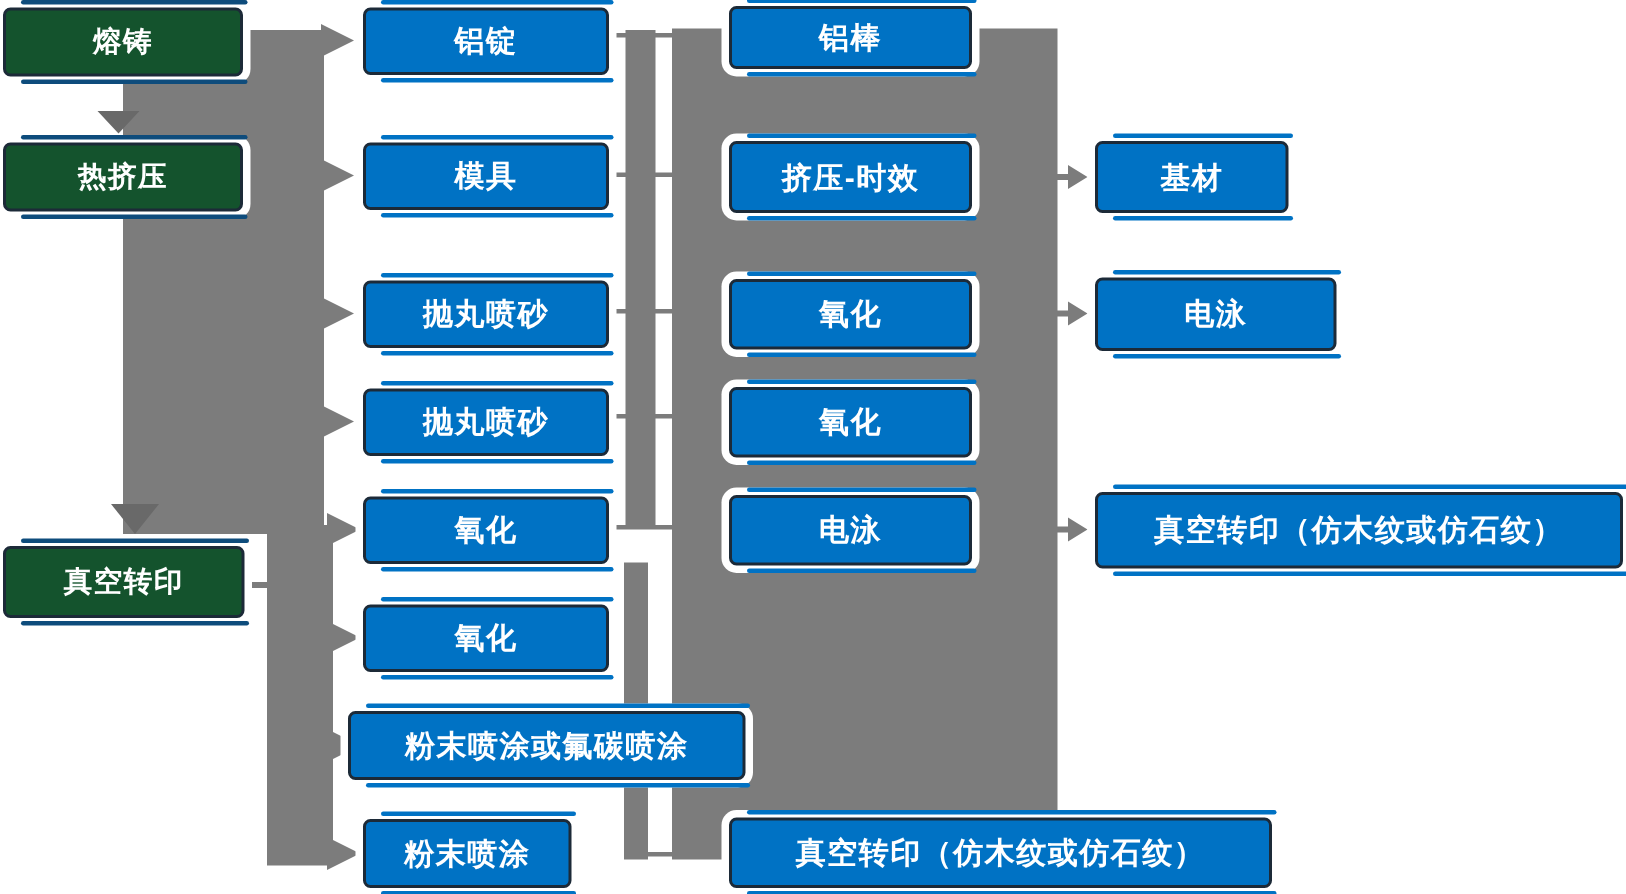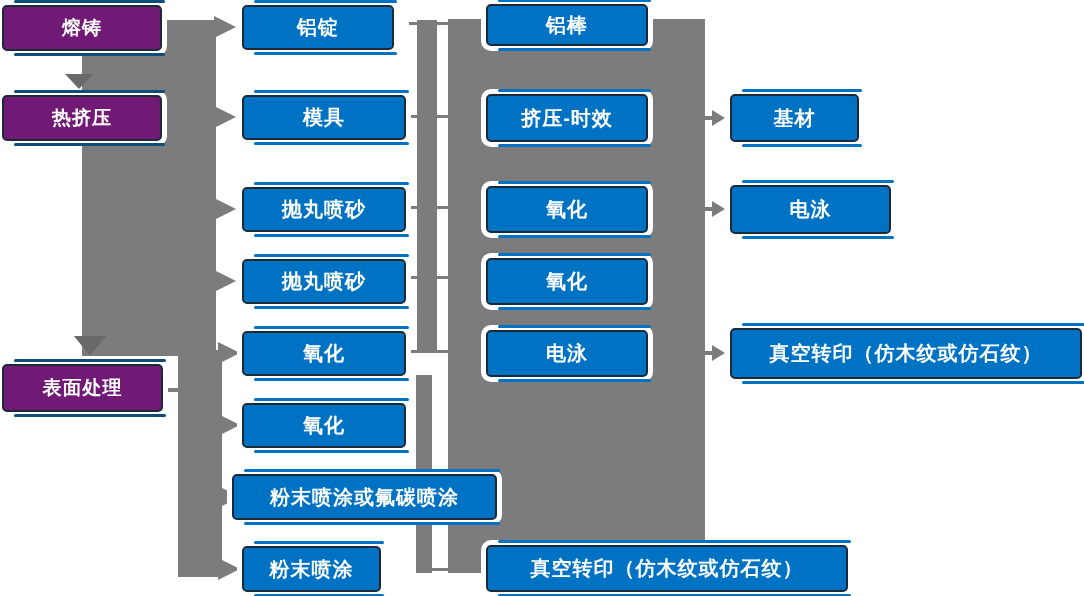--- a/index.html
+++ b/index.html
@@ -31,21 +31,21 @@
     display:flex;align-items:center;justify-content:center;
     box-shadow:0 0 0 5px #fff;
     text-align:center;white-space:nowrap;
   }
   .box::before,.box::after{
     content:"";position:absolute;left:10px;right:-5px;height:3px;
     background:var(--echo);border-radius:2px;
   }
   .box::before{top:-7px;}
   .box::after{bottom:-7px;}
-  .dark{background:#701a75;--echo:#0E4C7C;font-size:19px;}
+  .dark{background:#14532d;--echo:#0E4C7C;font-size:19px;}
   .blue{background:#0072C4;--echo:#0072C4;}
 </style>
 </head>
 <body>
 
 <div class="stage">
 
   <div class="gray" style="left:82px;top:20px;width:134px;height:336px"></div>
   <div class="gray" style="left:178px;top:350px;width:44px;height:227px"></div>
   <div class="gray" style="left:417px;top:20px;width:20px;height:332px"></div>
@@ -74,23 +74,23 @@
 
   <div class="stub" style="left:701px;top:116px;width:12px;height:4px"></div>
   <div class="arr-h" style="left:712px;top:110px"></div>
   <div class="stub" style="left:701px;top:207px;width:12px;height:4px"></div>
   <div class="arr-h" style="left:712px;top:201px"></div>
   <div class="stub" style="left:701px;top:351px;width:12px;height:4px"></div>
   <div class="arr-h" style="left:712px;top:345px"></div>
 
   <div class="box dark" style="left:2px;top:5px;width:160px;height:46px">熔铸</div>
   <div class="box dark" style="left:2px;top:95px;width:160px;height:46px">热挤压</div>
-  <div class="box dark" style="left:2px;top:364px;width:161px;height:48px">表面处理</div>
+  <div class="box dark" style="left:2px;top:364px;width:161px;height:48px">真空转印</div>
 
-  <div class="box blue" style="left:242px;top:5px;width:152px;height:45px">铝锭</div>
+  <div class="box blue" style="left:242px;top:5px;width:164px;height:45px">铝锭</div>
   <div class="box blue" style="left:242px;top:95px;width:164px;height:45px">模具</div>
   <div class="box blue" style="left:242px;top:187px;width:164px;height:45px">抛丸喷砂</div>
   <div class="box blue" style="left:242px;top:259px;width:164px;height:45px">抛丸喷砂</div>
   <div class="box blue" style="left:242px;top:331px;width:164px;height:45px">氧化</div>
   <div class="box blue" style="left:242px;top:403px;width:164px;height:45px">氧化</div>
   <div class="box blue" style="left:232px;top:474px;width:265px;height:46px">粉末喷涂或氟碳喷涂</div>
   <div class="box blue" style="left:242px;top:546px;width:139px;height:46px">粉末喷涂</div>
 
   <div class="box blue" style="left:486px;top:4px;width:162px;height:42px">铝棒</div>
   <div class="box blue" style="left:486px;top:94px;width:162px;height:48px">挤压-时效</div>

